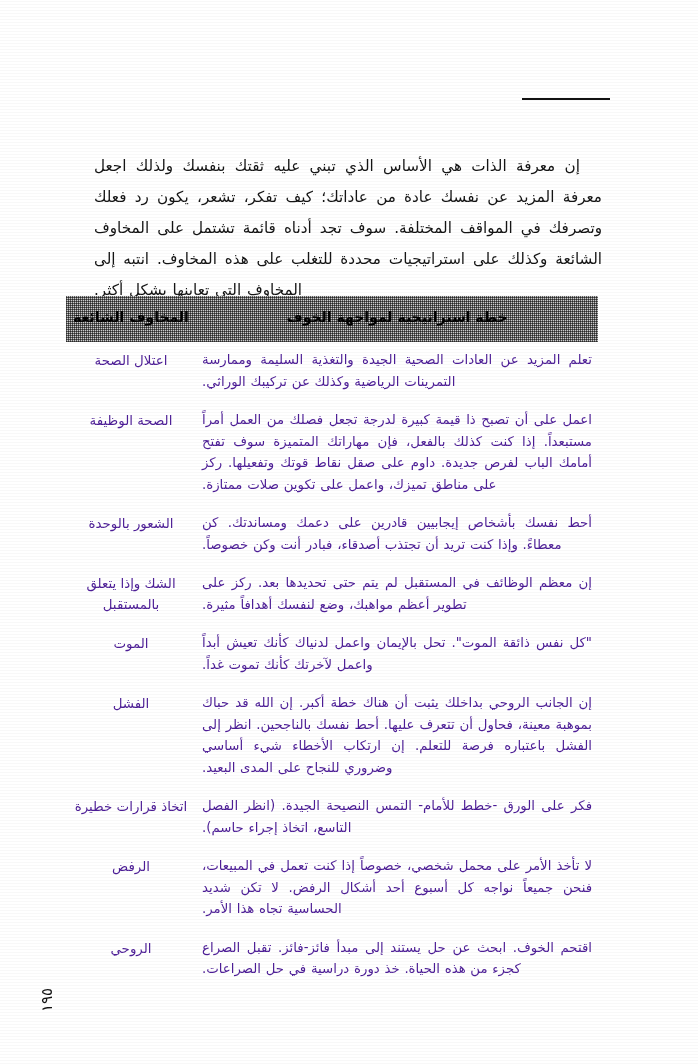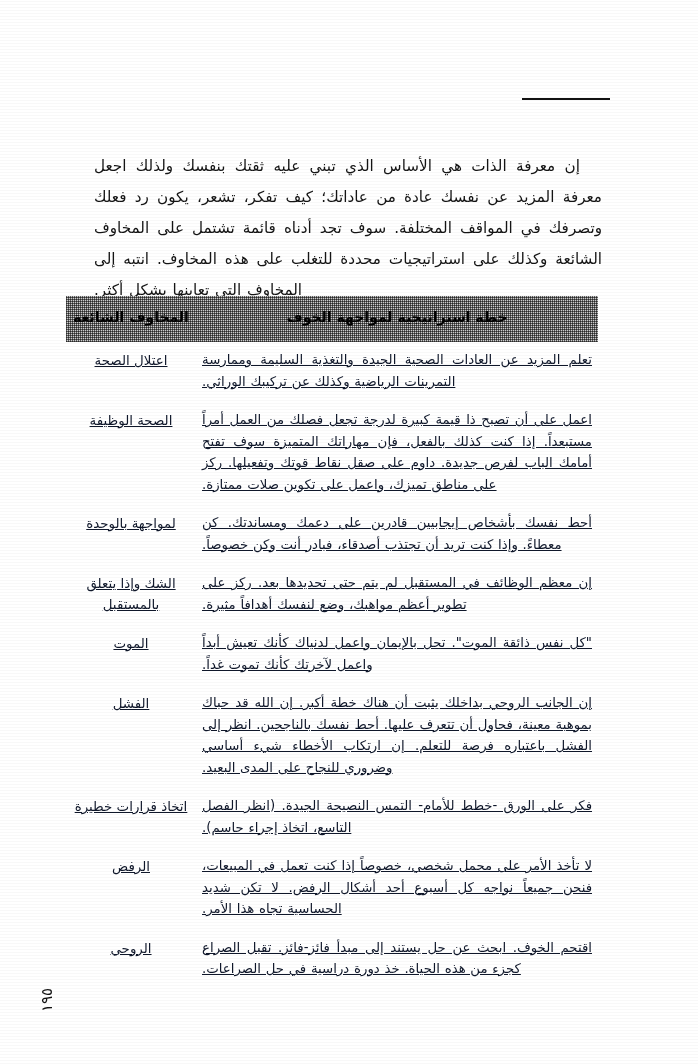--- a/index.html
+++ b/index.html
@@ -96,24 +96,23 @@
     display: inline-block;
     background: transparent;
   }
 
   .fear-table th.col-fear { width: 118px; }
   .fear-table th.col-plan { width: 390px; }
 
   .fear-table tbody td {
     vertical-align: top;
     padding: 7px 6px 10px 6px;
-    color: #0f172a;
+    color: #4c1d95;
     font-size: 13.3px;
     line-height: 21.5px;
-    text-decoration: underline;
   }
 
   .fear-table tbody td.cell-fear {
     width: 118px;
     text-align: center;
     font-size: 13.4px;
     white-space: normal;
     padding-top: 8px;
     line-height: 21px;
   }
@@ -173,21 +172,21 @@
       <tr>
         <td class="cell-plan">تعلم المزيد عن العادات الصحية الجيدة والتغذية السليمة وممارسة التمرينات الرياضية وكذلك عن تركيبك الوراثي.</td>
         <td class="cell-fear">اعتلال الصحة</td>
       </tr>
       <tr>
         <td class="cell-plan">اعمل على أن تصبح ذا قيمة كبيرة لدرجة تجعل فصلك من العمل أمراً مستبعداً. إذا كنت كذلك بالفعل، فإن مهاراتك المتميزة سوف تفتح أمامك الباب لفرص جديدة. داوم على صقل نقاط قوتك وتفعيلها. ركز على مناطق تميزك، واعمل على تكوين صلات ممتازة.</td>
         <td class="cell-fear">الصحة الوظيفة</td>
       </tr>
       <tr>
         <td class="cell-plan">أحط نفسك بأشخاص إيجابيين قادرين على دعمك ومساندتك. كن معطاءً. وإذا كنت تريد أن تجتذب أصدقاء، فبادر أنت وكن خصوصاً.</td>
-        <td class="cell-fear">لمواجهة بالوحدة</td>
+        <td class="cell-fear">الشعور بالوحدة</td>
       </tr>
       <tr>
         <td class="cell-plan">إن معظم الوظائف في المستقبل لم يتم حتى تحديدها بعد. ركز على تطوير أعظم مواهبك، وضع لنفسك أهدافاً مثيرة.</td>
         <td class="cell-fear">الشك وإذا يتعلق بالمستقبل</td>
       </tr>
       <tr>
         <td class="cell-plan">"كل نفس ذائقة الموت". تحل بالإيمان واعمل لدنياك كأنك تعيش أبداً واعمل لآخرتك كأنك تموت غداً.</td>
         <td class="cell-fear">الموت</td>
       </tr>
       <tr>

